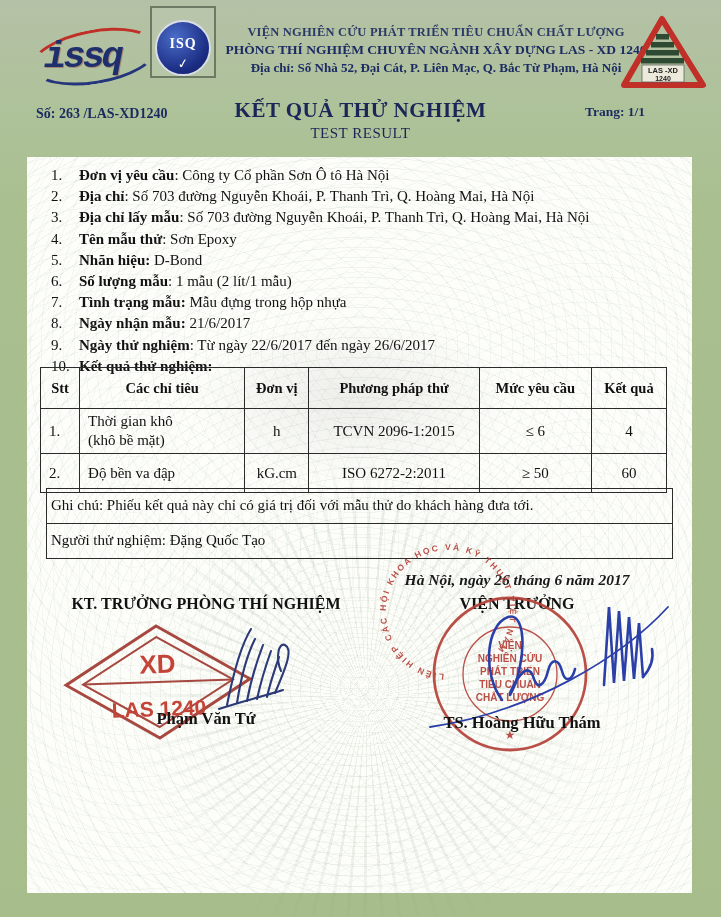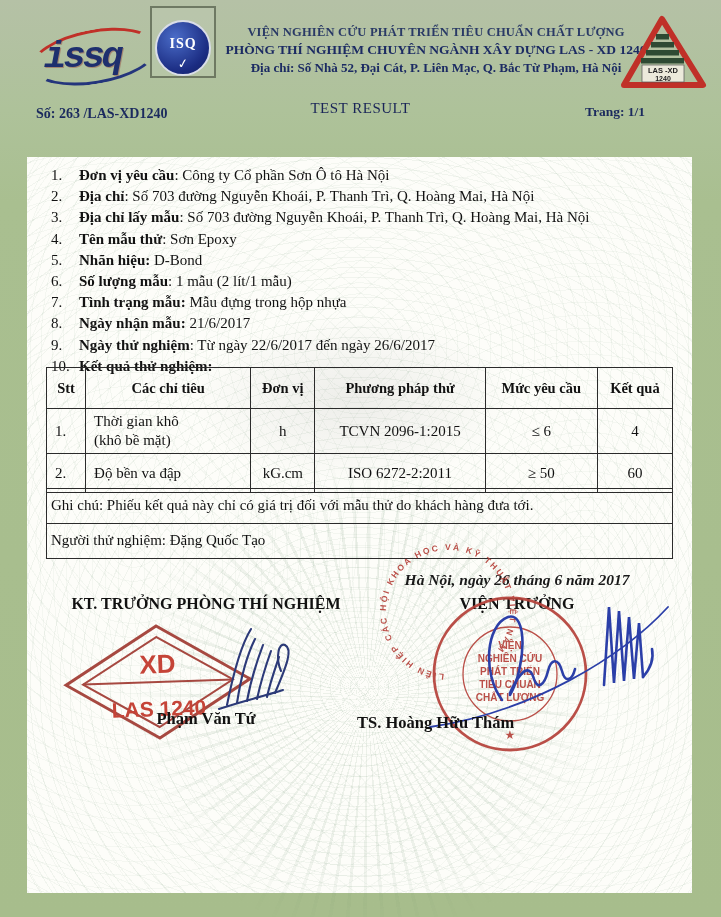--- a/index.html
+++ b/index.html
@@ -47,21 +47,21 @@
   .mesh2{left:80px;top:300px;width:520px;height:480px;
     background:repeating-conic-gradient(from 0deg at 50% 50%, rgba(95,135,100,.10) 0deg 1deg, transparent 1deg 4.5deg);
     -webkit-mask:radial-gradient(circle at 50% 50%, #000 0 46%, transparent 68%);
     mask:radial-gradient(circle at 50% 50%, #000 0 46%, transparent 68%);}
   
   .info-list{position:absolute;left:24px;top:8px;width:630px;font-size:15px;color:#121212;}
   .info-row{height:21.2px;line-height:21.2px;white-space:nowrap;}
   .info-row .no{display:inline-block;width:28px;}
   .info-row b{font-weight:bold;}
   
-  .result-table{position:absolute;left:19px;top:210px;width:627px;border-collapse:collapse;
+  .result-table{position:absolute;left:13px;top:210px;width:627px;border-collapse:collapse;
     font-size:15px;color:#111;}
   .result-table th,.result-table td{border:1.5px solid #2b2b2b;padding:0 4px;text-align:center;background:transparent;}
   .result-table th{font-size:14.5px;font-weight:bold;height:40px;}
   .result-table td{height:40px;}
   .result-table tr.r1 td{height:44px;}
   .result-table tr.r2 td{height:38px;}
   .result-table .cl{text-align:left;padding-left:8px;}
   .pre{white-space:pre-line;line-height:1.25;}
   .note-row,.tester-row{position:absolute;left:19px;width:627px;height:36px;border:1.5px solid #2b2b2b;
     box-sizing:border-box;font-size:15px;color:#111;line-height:33px;padding-left:4px;background:transparent;}
@@ -71,21 +71,21 @@
   .date-line{position:absolute;left:330px;top:414px;width:320px;text-align:center;
     font-style:italic;font-weight:bold;font-size:15.5px;color:#1a1a1a;}
   .rt{position:absolute;left:330px;top:438px;width:320px;text-align:center;font-weight:bold;font-size:16px;color:#111;}
   .lt1{position:absolute;left:8px;top:438px;width:342px;text-align:center;font-weight:bold;font-size:16px;color:#111;}
   .lt2{position:absolute;left:8px;top:460px;width:342px;text-align:center;font-weight:bold;font-size:16px;color:#111;}
   .diamond-stamp{position:absolute;left:36px;top:466px;transform:rotate(-2deg);opacity:.92;}
   .sig-left{position:absolute;left:140px;top:448px;}
   .round-stamp{position:absolute;left:402px;top:436px;opacity:.92;}
   .sig-right{position:absolute;left:385px;top:428px;}
   .name-left{position:absolute;left:8px;top:552px;width:342px;text-align:center;font-weight:bold;font-size:16.5px;color:#111;}
-  .name-right{position:absolute;left:330px;top:556px;width:330px;text-align:left;font-weight:bold;font-size:16.5px;color:#111;}
+  .name-right{position:absolute;left:330px;top:556px;width:330px;text-align:center;font-weight:bold;font-size:16.5px;color:#111;}
   svg{overflow:visible;}
 </style>
 </head>
 <body>
 
 <div class="stage">
 
   <div class="logo-issq">
     <i class="arc arc-blue"></i>
     <i class="arc arc-red"></i>
@@ -111,20 +111,21 @@
     <rect x="33" y="28" width="23" height="5.5" fill="#2e4a33"></rect>
     <rect x="28" y="36" width="33" height="5.5" fill="#2e4a33"></rect>
     <rect x="23" y="44" width="43" height="5.5" fill="#2e4a33"></rect>
     <rect x="24" y="51" width="42" height="17" fill="#eceadb" stroke="#555" stroke-width="0.7"></rect>
     <text x="45" y="59" text-anchor="middle" font-size="7.5" font-weight="bold" fill="#222" font-family="Liberation Sans, sans-serif">LAS -XD</text>
     <text x="45" y="66.5" text-anchor="middle" font-size="7" font-weight="bold" fill="#222" font-family="Liberation Sans, sans-serif">1240</text>
   </svg>
 
   <div class="doc-number">Số: 263 /LAS-XD1240</div>
   <div class="title-wrap">
+    <div class="doc-title">KẾT QUẢ THỬ NGHIỆM</div>
     <div class="doc-subtitle">TEST RESULT</div>
   </div>
   <div class="page-num">Trang: 1/1</div>
 
   <div class="page">
     <div class="mesh"></div>
     <div class="mesh2"></div>
 
     <div class="info-list">
       <div class="info-row"><span class="no">1.</span><b>Đơn vị yêu cầu</b><span>: Công ty Cổ phần Sơn Ô tô Hà Nội</span></div>

